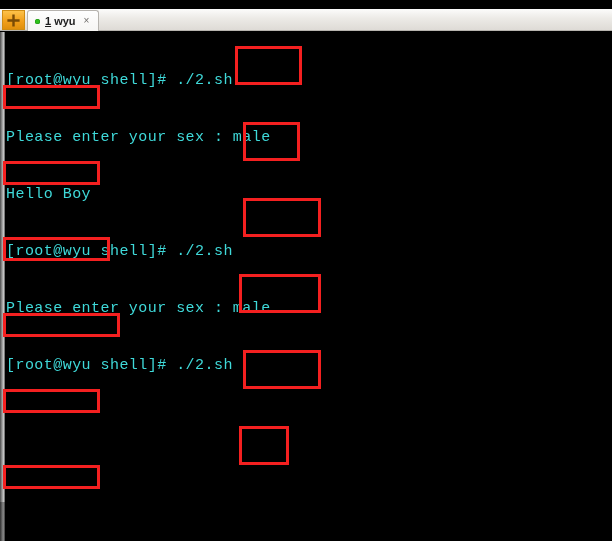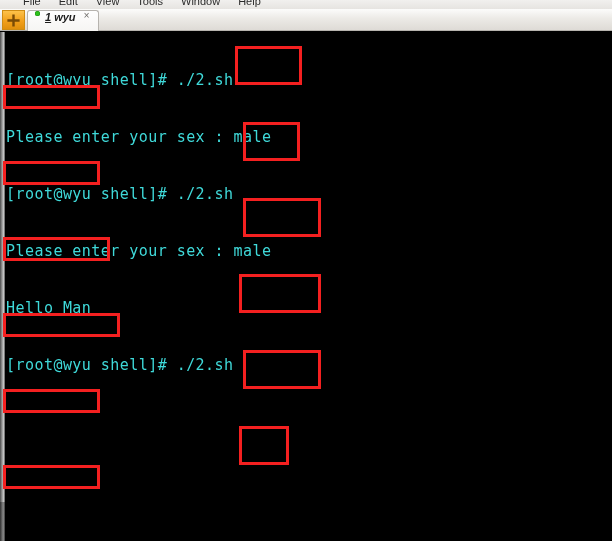--- a/index.html
+++ b/index.html
@@ -77,23 +77,23 @@
     position: absolute;
     left: 27px; top: 1px;
     height: 21px;
     min-width: 72px;
     background: linear-gradient(to bottom, #fefefe 0%, #f6f5f3 100%);
     border: 1px solid #b6b3ae;
     border-bottom: none;
     border-radius: 3px 3px 0 0;
     box-sizing: border-box;
     display: flex;
+    align-items: center;
     padding: 0 6px 0 7px;
     gap: 5px;
-    font-style: italic;
   }
   .tab-dot {
     width: 5px; height: 5px;
     border-radius: 50%;
     background: #2cc21a;
     box-shadow: 0 0 0 0.5px #1d8f10 inset;
     flex: 0 0 auto;
   }
   .tab-label {
     font-size: 11px;
@@ -139,21 +139,21 @@
     left: 6px;
     top: 1px;
     width: 600px;
     font-family: "DejaVu Sans Mono", "Liberation Mono", monospace;
     font-size: 15px;
     line-height: 19px;
     letter-spacing: 0.45px;
     color: #3fd9d9;
     white-space: pre;
   }
-  .line { height: 19px; }
+  .line { height: 19px; font-family: Liberation Mono, monospace; }
 
   
   .anno {
     position: absolute;
     border: 3px solid #f42020;
     box-sizing: border-box;
     pointer-events: none;
   }
 
   .watermark {
@@ -165,30 +165,20 @@
     letter-spacing: 0.6px;
     color: #262626;
     white-space: pre;
   }
 </style>
 </head>
 <body>
 
 <div id="app">
 
-  <div class="menubar">
-    <div class="menubar-inner">
-      <div class="menu-item">File</div>
-      <div class="menu-item">Edit</div>
-      <div class="menu-item">View</div>
-      <div class="menu-item">Tools</div>
-      <div class="menu-item">Window</div>
-      <div class="menu-item">Help</div>
-    </div>
-  </div>
 
   <div class="tabstrip">
     <div class="tool-button">
       <span>
         <svg width="13" height="13" viewBox="0 0 13 13">
           <path d="M6.5 1.6 L6.5 11.4 M1.6 6.5 L11.4 6.5" stroke="#7a4b05" stroke-width="2.4" stroke-linecap="square"></path>
         </svg>
       </span>
     </div>
 
@@ -201,23 +191,23 @@
 
   <div class="terminal">
 
     <div class="scrollbar-track">
       <div class="scrollbar-thumb"></div>
     </div>
 
     <div class="screen">
       <div class="line">[root@wyu shell]# ./2.sh</div>
       <div class="line">Please enter your sex : male</div>
+      <div class="line">Hello Boy</div>
       <div class="line">[root@wyu shell]# ./2.sh</div>
       <div class="line">Please enter your sex : male</div>
-      <div class="line">Hello Man</div>
       <div class="line">[root@wyu shell]# ./2.sh</div>
       
       
       
       
       
       
       
       
       

